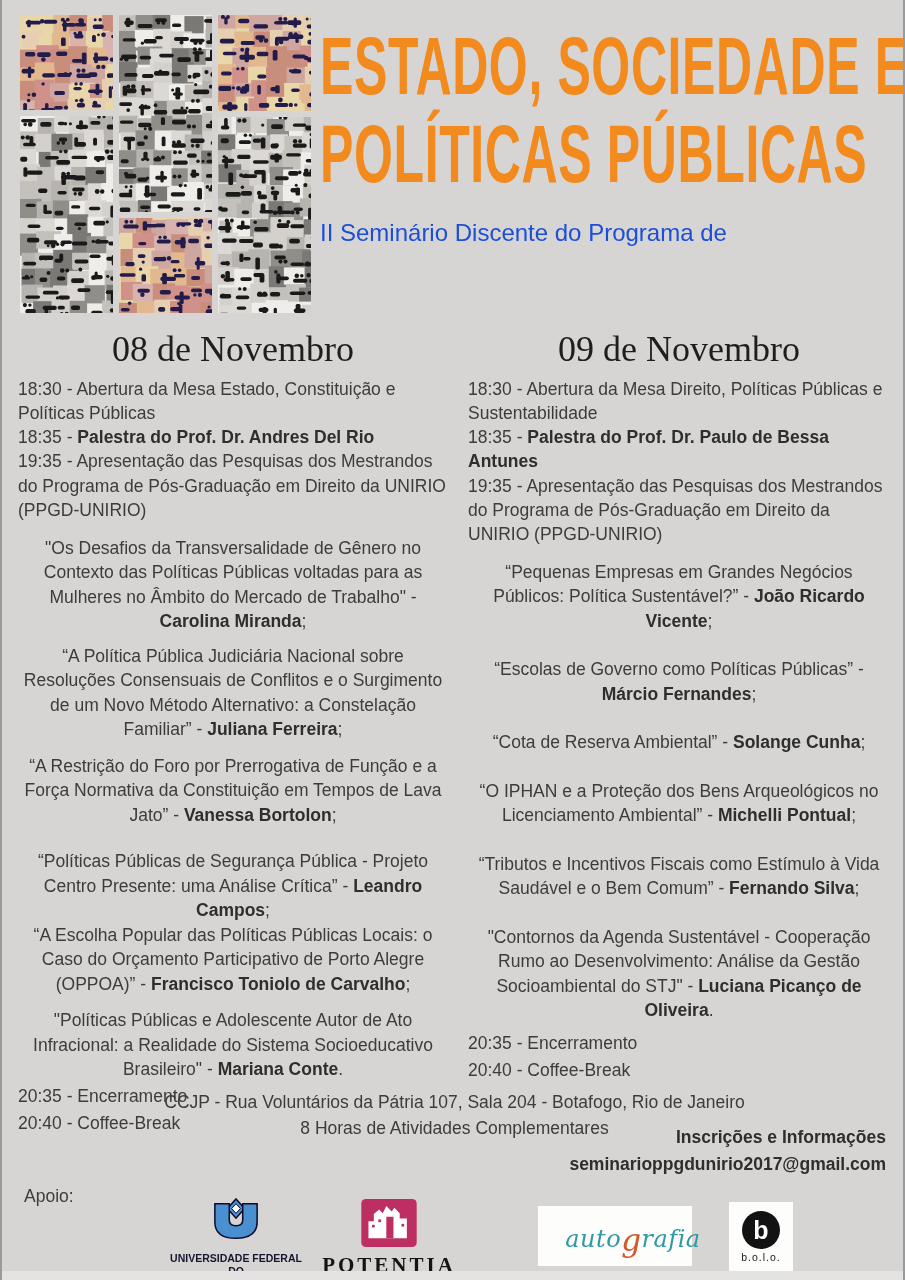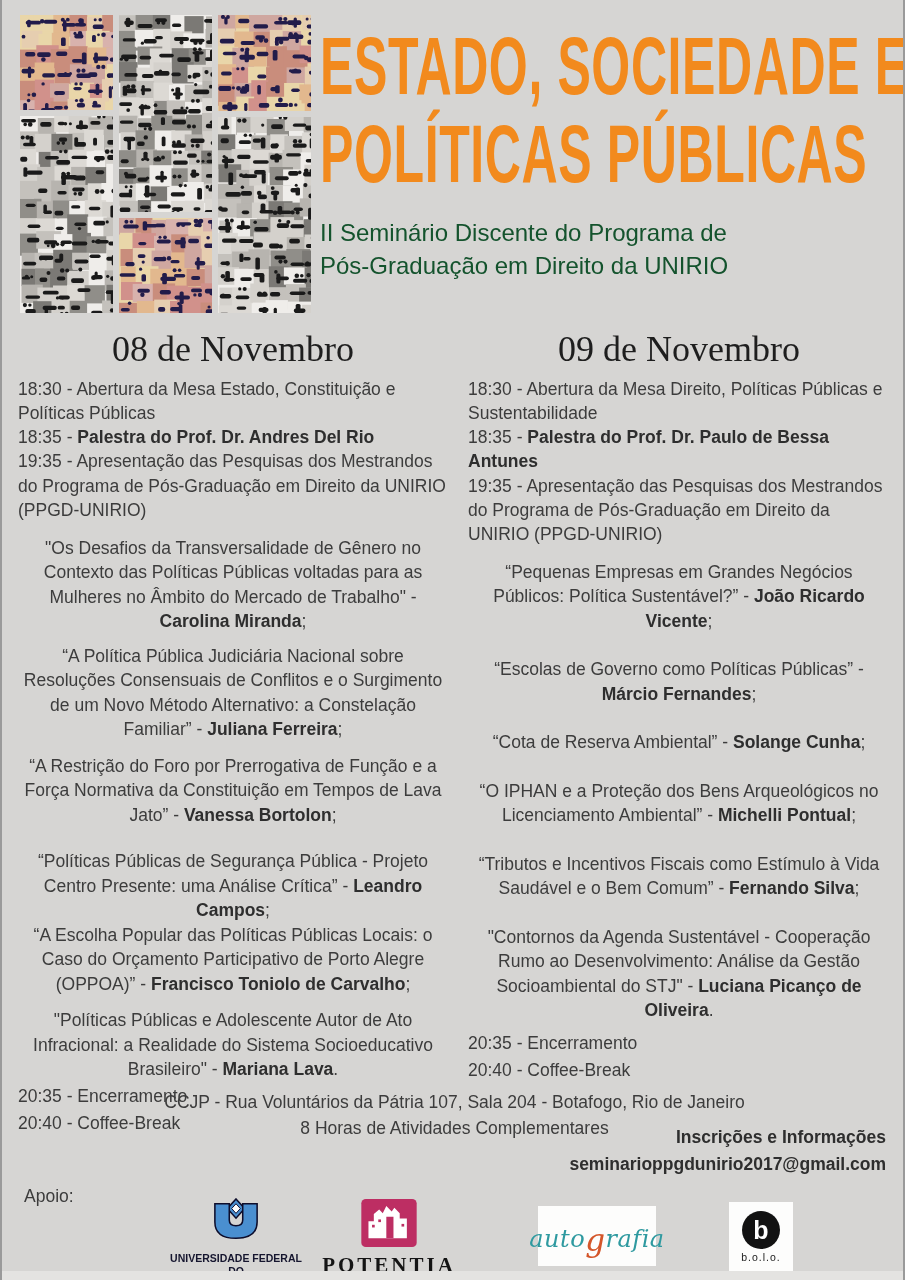--- a/index.html
+++ b/index.html
@@ -12,21 +12,21 @@
   .collage{position:absolute;left:18px;top:15px;width:292px;height:298px;display:flex;gap:6px;}
   .collage-col{display:flex;flex-direction:column;gap:6px;width:93px;}
   .tile{width:93px;overflow:hidden;background:#bbb;}
   .tile.h95{height:95px}.tile.h197{height:197px}.tile.h96{height:96px}.tile.grow{flex:1}
   
   .title-wrap{position:absolute;left:318px;top:22px;width:585px;}
   .title-line{
     font-weight:bold;font-size:82px;line-height:88px;color:#f28a1d;
     transform:scaleX(0.61);transform-origin:left center;white-space:nowrap;letter-spacing:1px;
   }
-  .subtitle{margin-top:18px;font-size:24px;line-height:33px;color:#14532d;}
+  .subtitle{margin-top:18px;font-size:24px;line-height:33px;color:#1d4ed8;}
   
   .columns{position:absolute;top:328px;left:0;width:905px;display:flex;}
   .daycol{width:452px;box-sizing:border-box;}
   .daycol.left{padding:0 6px 0 16px;}
   .daycol.right{padding:0 16px 0 14px;}
   .day-heading{
     font-family:"Liberation Serif","DejaVu Serif",serif;font-size:36px;color:#1e1e1e;
     text-align:center;margin:0 0 7px 0;font-weight:normal;
   }
   .sched{margin:0;font-size:17.5px;line-height:1.38;text-align:left;}
@@ -43,21 +43,21 @@
   .apoio{position:absolute;left:22px;top:1186px;font-size:17.5px;}
   .logo{position:absolute;}
   .logo-unirio{left:160px;top:1198px;width:148px;text-align:center;}
   .unirio-lines{margin-top:2px;font-size:10.5px;font-weight:bold;color:#15152e;line-height:1.25;}
   .unirio-lines span{display:inline-block;border-bottom:1.5px solid #33334a;padding-bottom:1px;}
   .logo-potentia{left:314px;top:1198px;width:146px;text-align:center;}
   .pot-name{font-family:"Liberation Serif","DejaVu Serif",serif;font-weight:bold;font-size:21px;
     letter-spacing:3px;color:#141414;margin-top:1px;}
   .pot-sub{font-size:6.5px;font-weight:bold;letter-spacing:0.5px;color:#222;margin-top:1px;}
   .logo-autografia{left:536px;top:1206px;width:118px;height:60px;background:#fdfdfc;
-    display:flex;align-items:center;justify-content:center;}
+    display:flex;align-items:center;justify-content:center;padding-left:36px;}
   .auto-script{font-family:"DejaVu Serif","Liberation Serif",serif;font-style:italic;
     font-size:24px;color:#2f9aa0;letter-spacing:0.5px;}
   .auto-g{color:#d4562a;font-size:31px;position:relative;top:4px;}
   .logo-bolo{left:727px;top:1202px;width:64px;height:70px;background:#fdfdfc;
     display:flex;flex-direction:column;align-items:center;justify-content:center;gap:2px;}
   .bolo-circle{width:38px;height:38px;border-radius:50%;background:#121212;color:#fff;
     display:flex;align-items:center;justify-content:center;font-size:25px;font-weight:bold;}
   .bolo-name{font-size:10.5px;letter-spacing:1px;color:#222;}
   .bottom-strip{position:absolute;left:0;bottom:0;width:905px;height:9px;background:#e4e3e1;}
 </style>
@@ -1336,38 +1336,37 @@
             <rect x="103.7" y="209.9" width="8.3" height="4.3" rx="2" fill="#1a1a1a"></rect>
           </svg></div>
     </div>
   </div>
 
   <div class="title-wrap">
     <div class="title-line">ESTADO, SOCIEDADE E</div>
     <div class="title-line">POLÍTICAS PÚBLICAS</div>
     <div class="subtitle">
       <div>II Seminário Discente do Programa de</div>
-      <div>Pós-Graduação em Direito da UNIRIO</div>
     </div>
   </div>
 
   <div class="columns">
 
     <div class="daycol left">
       <h2 class="day-heading">08 de Novembro</h2>
       <p class="sched">18:30 - Abertura da Mesa Estado, Constituição e Políticas Públicas</p>
       <p class="sched"><span>18:35 - </span><span class="b">Palestra do Prof. Dr. Andres Del Rio</span></p>
       <p class="sched">19:35 - Apresentação das Pesquisas dos Mestrandos do Programa de Pós-Graduação em Direito da UNIRIO (PPGD-UNIRIO)</p>
 
       <p class="talk mt14"><span>"Os Desafios da Transversalidade de Gênero no Contexto das Políticas Públicas voltadas para as Mulheres no Âmbito do Mercado de Trabalho" - </span><span class="b">Carolina Miranda</span><span>;</span></p>
       <p class="talk mt10"><span>“A Política Pública Judiciária Nacional sobre Resoluções Consensuais de Conflitos e o Surgimento de um Novo Método Alternativo: a Constelação Familiar” - </span><span class="b">Juliana Ferreira</span><span>;</span></p>
       <p class="talk mt12"><span>“A Restrição do Foro por Prerrogativa de Função e a Força Normativa da Constituição em Tempos de Lava Jato” - </span><span class="b">Vanessa Bortolon</span><span>;</span></p>
       <p class="talk mt22"><span>“Políticas Públicas de Segurança Pública - Projeto Centro Presente: uma Análise Crítica” - </span><span class="b">Leandro Campos</span><span>;</span></p>
       <p class="talk"><span>“A Escolha Popular das Políticas Públicas Locais: o Caso do Orçamento Participativo de Porto Alegre (OPPOA)” - </span><span class="b">Francisco Toniolo de Carvalho</span><span>;</span></p>
-      <p class="talk mt12"><span>"Políticas Públicas e Adolescente Autor de Ato Infracional: a Realidade do Sistema Socioeducativo Brasileiro" - </span><span class="b">Mariana Lava</span><span>.</span></p>
+      <p class="talk mt12"><span>"Políticas Públicas e Adolescente Autor de Ato Infracional: a Realidade do Sistema Socioeducativo Brasileiro" - </span><span class="b">Mariana Conte</span><span>.</span></p>
 
       <p class="closing">20:35 - Encerramento</p>
       <p class="closing">20:40 - Coffee-Break</p>
     </div>
 
     <div class="daycol right">
       <h2 class="day-heading">09 de Novembro</h2>
       <p class="sched">18:30 - Abertura da Mesa Direito, Políticas Públicas e Sustentabilidade</p>
       <p class="sched"><span>18:35 - </span><span class="b">Palestra do Prof. Dr. Paulo de Bessa Antunes</span></p>
       <p class="sched">19:35 - Apresentação das Pesquisas dos Mestrandos do Programa de Pós-Graduação em Direito da UNIRIO (PPGD-UNIRIO)</p>

